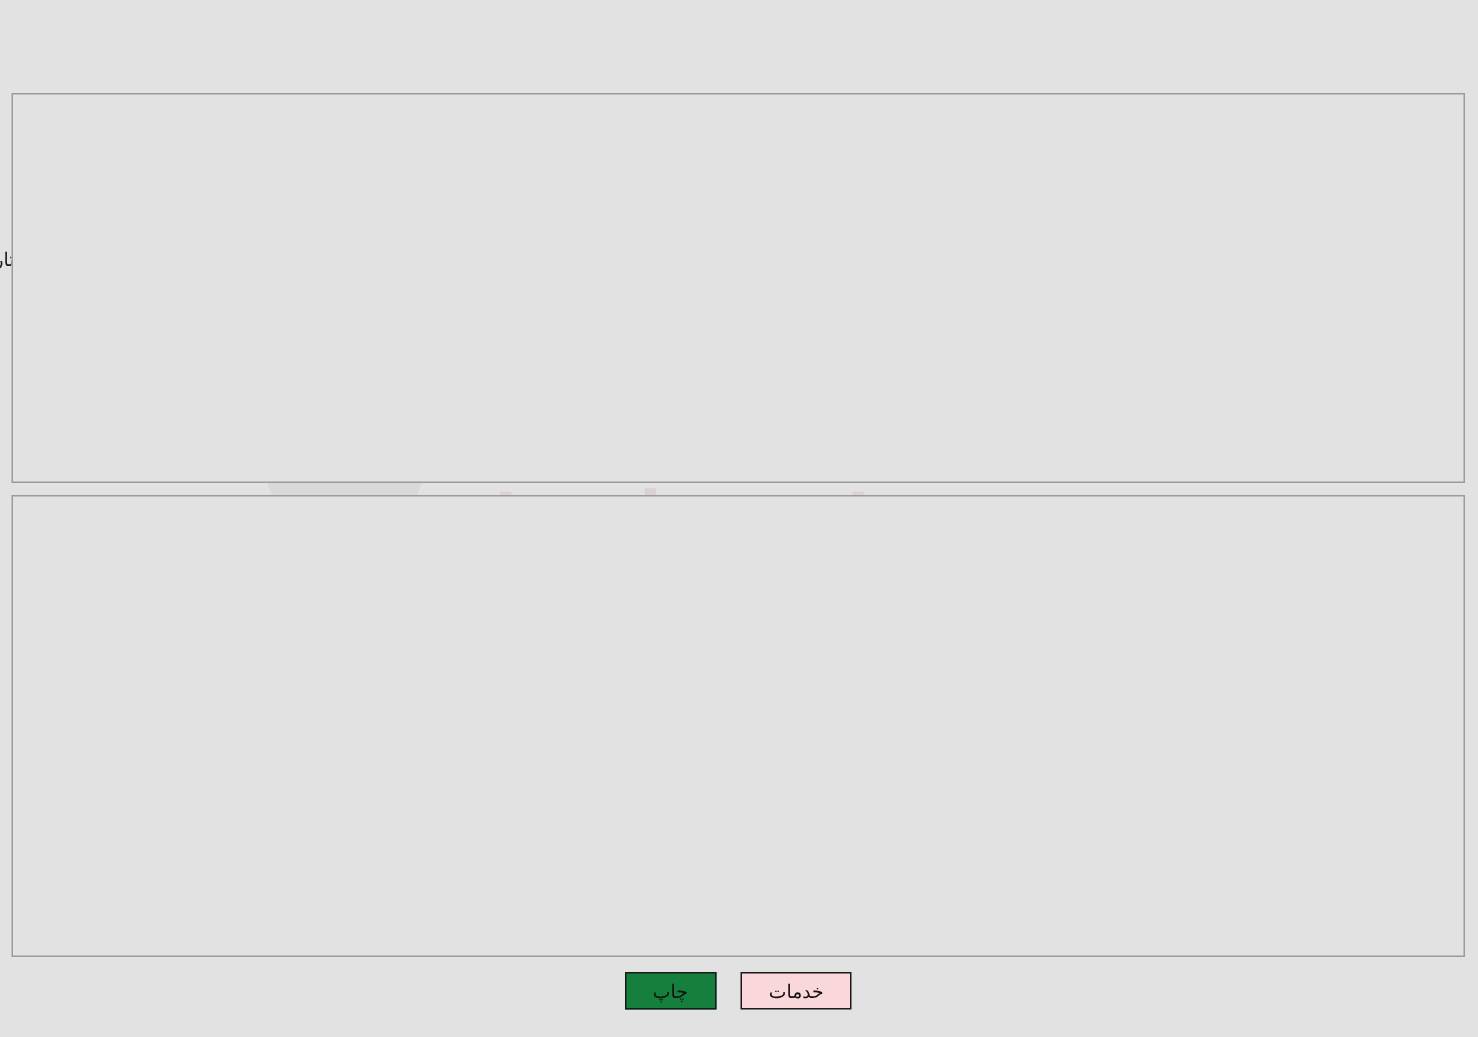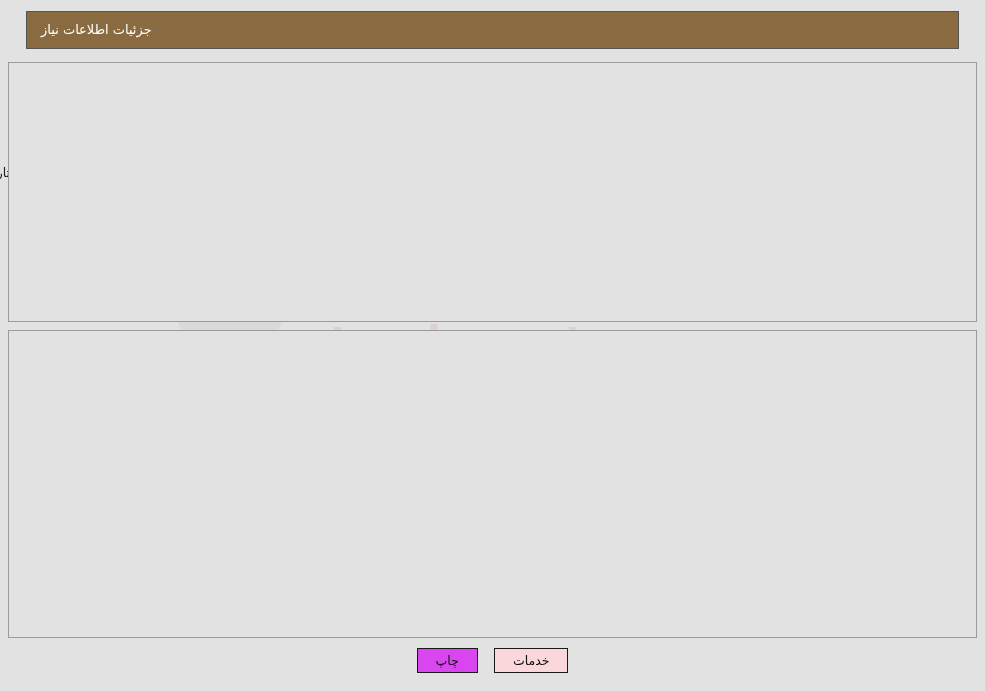--- a/index.html
+++ b/index.html
@@ -229,38 +229,35 @@
     z-index: 3;
   }
   .btn {
     border: 1px solid #1a1a1a;
     font-size: 12.5px;
     padding: 3px 18px;
     cursor: pointer;
     line-height: 17px;
     font-family: "DejaVu Sans", "Liberation Sans", sans-serif;
   }
-  .btn-print { background: #d946ef; color: #111; }
+  .btn-print { background: #15803d; color: #111; }
   .btn-back  { background: #f9d7db; color: #111; }
 </style>
 </head>
 <body>
 
 <div id="root">
 
   <div class="watermark">
     <div class="wm-shield"></div>
     <div class="wm-chevron"></div>
     <div class="wm-text wm-1">AriaTender</div>
     <div class="wm-text wm-2">anatender.net</div>
   </div>
 
-  <div class="page-header">
-    <div class="title">جزئیات اطلاعات نیاز</div>
-  </div>
 
   <div class="panel panel-top"></div>
 
   <div class="frow" style="right:860px; top:80px;">
     <span class="flabel">شماره نیاز:</span>
   </div>
   <div class="fbox center" style="position:absolute; right:612px; top:80px; width:177px;">1103094591000001</div>
 
   <div class="frow" style="right:505px; top:80px;">
     <span class="flabel">تاریخ و ساعت اعلان عمومی:</span>

